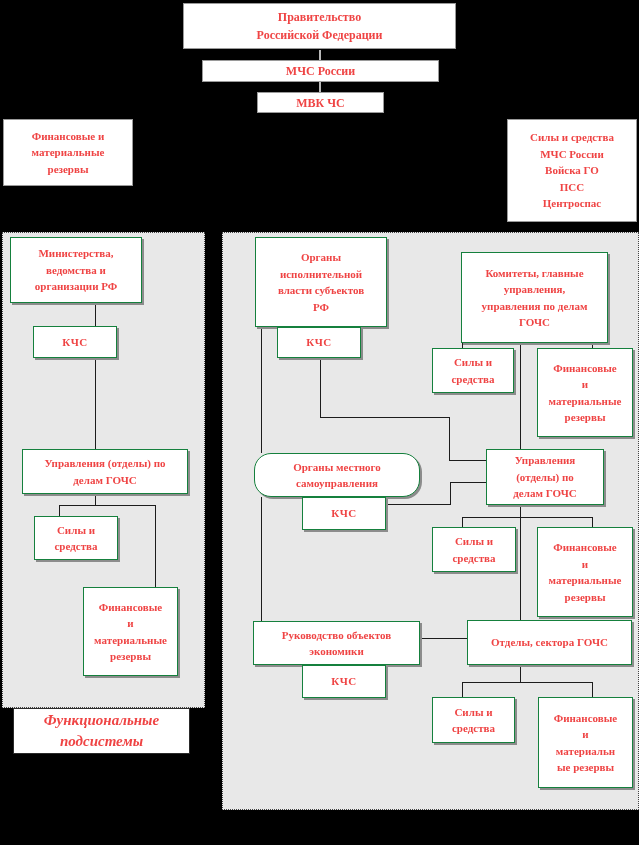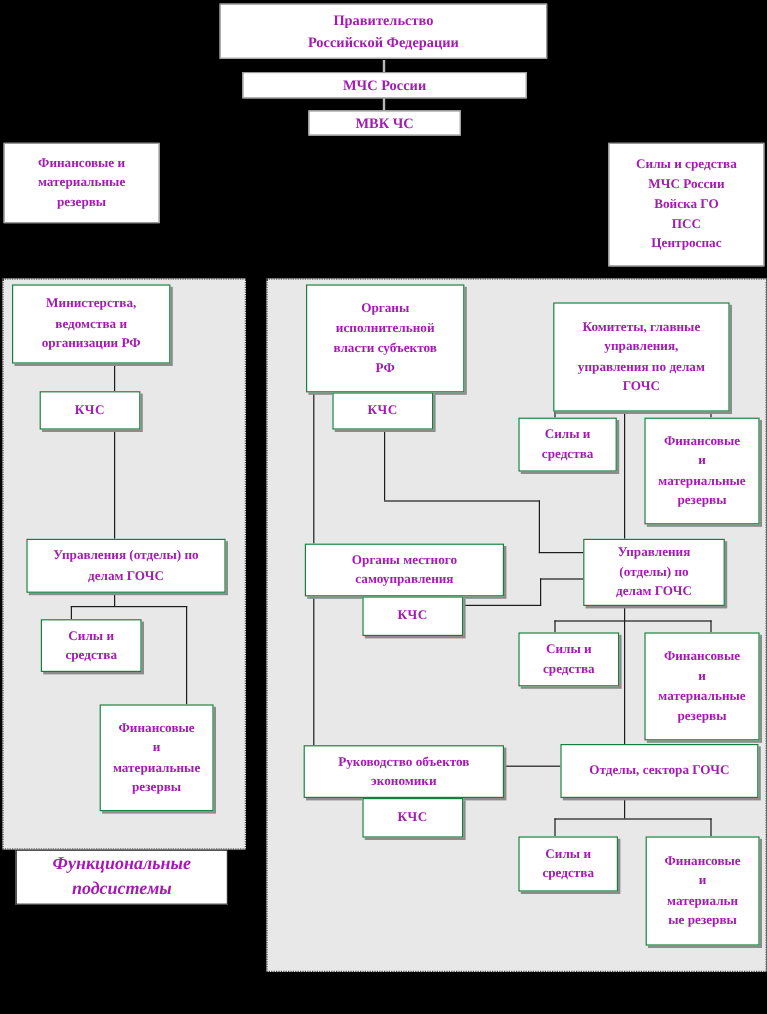--- a/index.html
+++ b/index.html
@@ -1,18 +1,18 @@
 <!DOCTYPE html>
 <html><head>
 <meta charset="utf-8">
 <style>
   html,body{margin:0;padding:0;background:#000;}
   .stage{
     position:relative;width:639px;height:845px;background:#000;
-    font-family:"Liberation Serif","DejaVu Serif",serif;color:#a21caf;overflow:hidden;
+    font-family:"Liberation Serif","DejaVu Serif",serif;color:#ef4444;overflow:hidden;
   }
   .panel{
     position:absolute;background:#e8e8e8;border:1px dotted #444;box-sizing:border-box;
   }
   .node{
     position:absolute;background:#fff;border:1px solid #15803d;
     box-shadow:2px 2px 0 #8c8c8c;box-sizing:border-box;
     display:flex;align-items:center;justify-content:center;
     text-align:center;font-weight:bold;font-size:11px;line-height:1.5;
     white-space:pre-line;z-index:3;
@@ -46,21 +46,21 @@
   .n-l4{left:34px;top:516px;width:84px;height:44px;}
   .n-l5{left:83px;top:587px;width:95px;height:89px;}
   .lb-func{left:13px;top:708px;width:177px;height:46px;}
 
   
   .n-r1{left:255px;top:237px;width:132px;height:90px;}
   .n-r2{left:277px;top:327px;width:84px;height:31px;}
   .n-r3{left:461px;top:252px;width:147px;height:91px;}
   .n-r4{left:432px;top:348px;width:82px;height:45px;}
   .n-r5{left:537px;top:348px;width:96px;height:89px;}
-  .n-r6{left:254px;top:453px;width:166px;height:44px;}
+  .n-r6{left:254px;top:453px;width:166px;height:44px;border-radius:17px;}
   .n-r7{left:302px;top:497px;width:84px;height:33px;}
   .n-r8{left:486px;top:449px;width:118px;height:56px;}
   .n-r9{left:432px;top:527px;width:84px;height:45px;}
   .n-r10{left:537px;top:527px;width:96px;height:90px;}
   .n-r11{left:253px;top:621px;width:167px;height:44px;}
   .n-r12{left:302px;top:665px;width:84px;height:33px;}
   .n-r13{left:467px;top:620px;width:165px;height:45px;}
   .n-r14{left:432px;top:697px;width:83px;height:46px;}
   .n-r15{left:538px;top:697px;width:95px;height:91px;}
   .lb-terr{left:300px;top:810px;width:257px;height:28px;}

